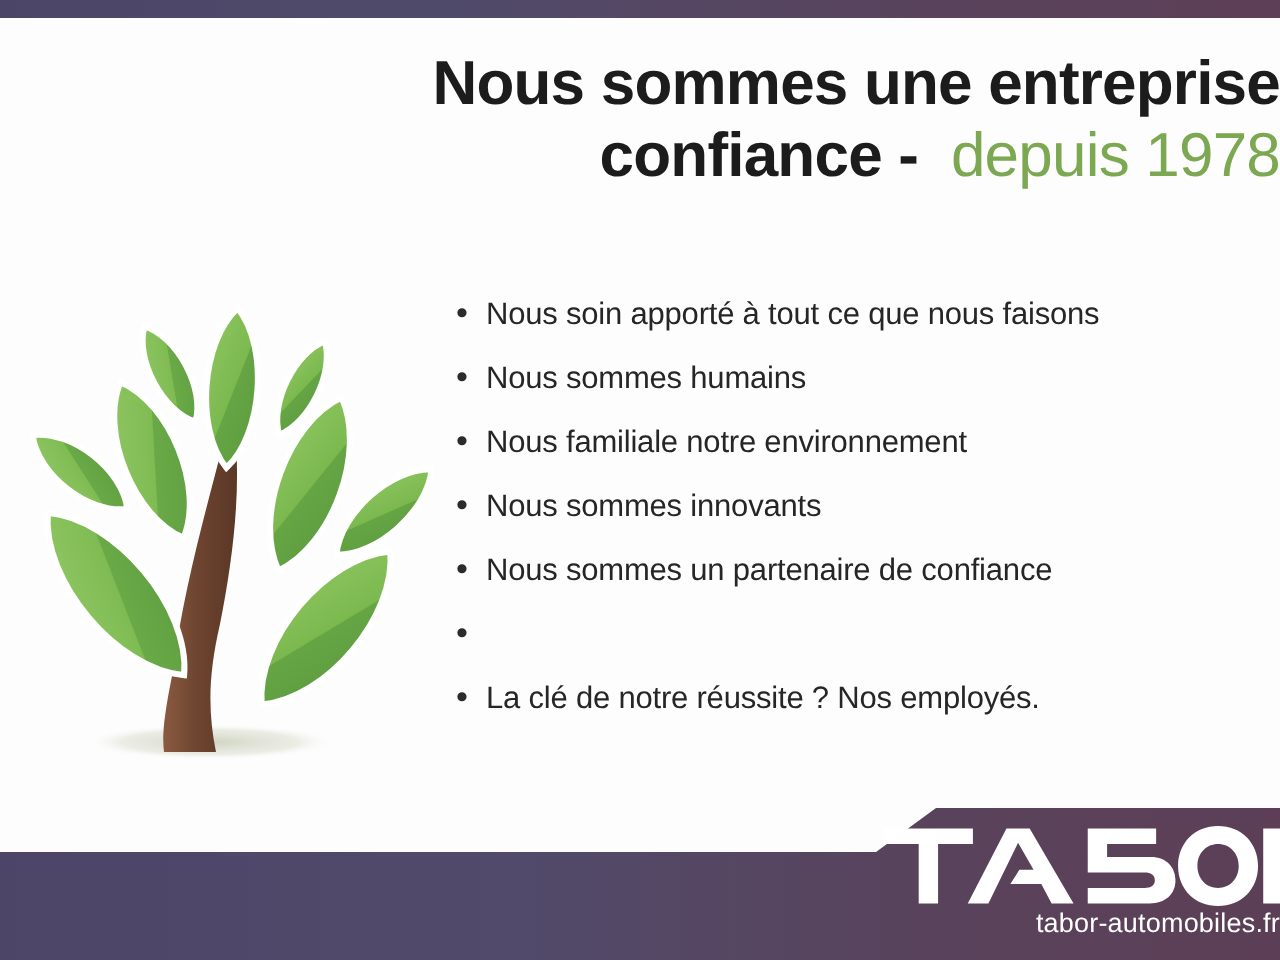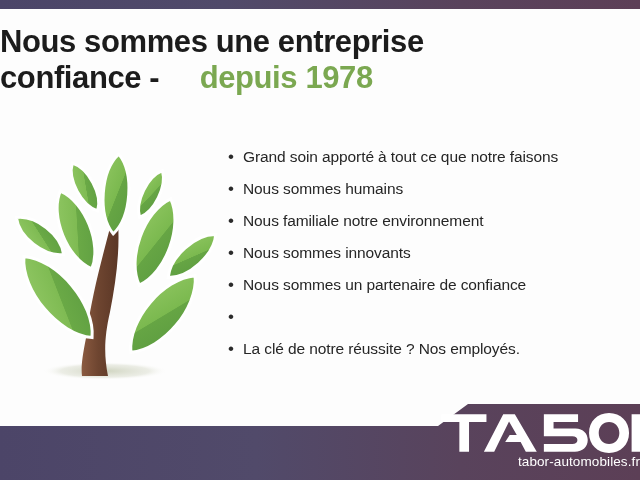--- a/index.html
+++ b/index.html
@@ -31,35 +31,34 @@
     height: 9px;
     background: linear-gradient(to right, #4b4568 0%, #504a6a 35%, #59435c 72%, #5d3f57 100%);
   }
 
   
   #headline {
     position: absolute;
     left: 0;
     top: 24px;
     width: 640px;
-    text-align: left;
+    text-align: right;
     line-height: 1.17;
     letter-spacing: -0.4px;
   }
   .hl-line {
     display: block;
     font-size: 31px;
     font-weight: bold;
     color: #1c1c1c;
     white-space: pre;
   }
   .hl-green {
     color: #7ba851;
-    font-weight: bold;
-    margin-left: 24px;
+    font-weight: normal;
   }
 
   
   #bullets {
     position: absolute;
     left: 228px;
     top: 148px;
     width: 400px;
   }
   .bullet-row {
@@ -198,21 +197,21 @@
 
       <g transform="translate(155,172) rotate(40)">
         <path d="M0 -50 C 23 -27, 23 27, 0 50 C -23 27, -23 -27, 0 -50 Z" fill="url(#lg1)" stroke="#ffffff" stroke-width="3"></path>
       </g>
     </svg>
   </div>
 
   <div id="bullets">
     <div class="bullet-row">
       <span class="bullet-dot">•</span>
-      <span class="bullet-text">Grand soin apporté à tout ce que notre faisons</span>
+      <span class="bullet-text">Nous soin apporté à tout ce que nous faisons</span>
     </div>
     <div class="bullet-row">
       <span class="bullet-dot">•</span>
       <span class="bullet-text">Nous sommes humains</span>
     </div>
     <div class="bullet-row">
       <span class="bullet-dot">•</span>
       <span class="bullet-text">Nous familiale notre environnement</span>
     </div>
     <div class="bullet-row">

